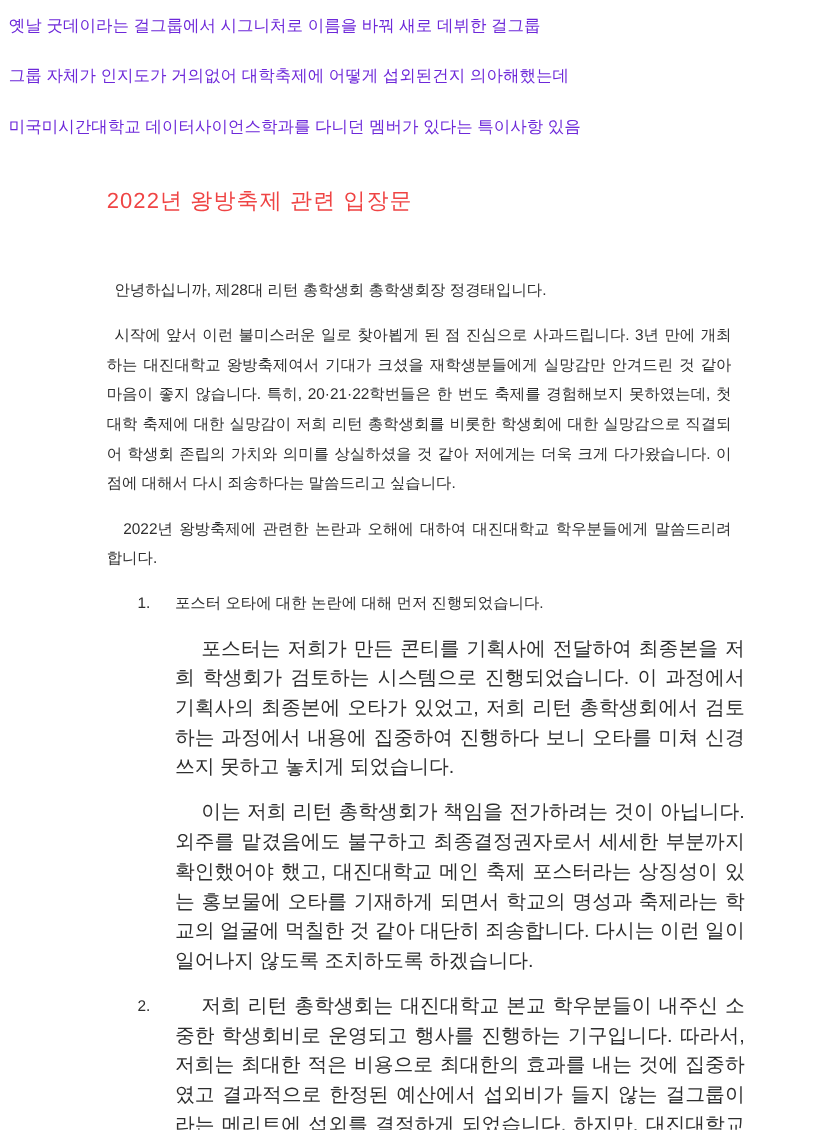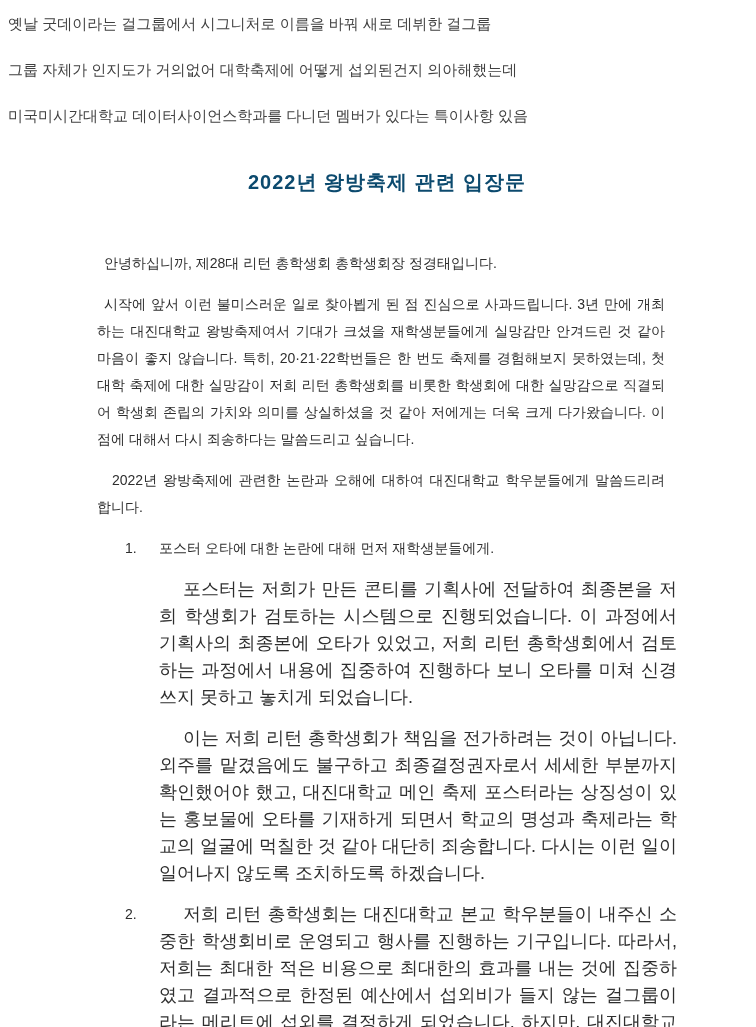--- a/index.html
+++ b/index.html
@@ -15,35 +15,34 @@
     color: #333333;
   }
   
   .top-comments {
     padding: 14px 10px 0 8px;
   }
   .comment-line {
     font-size: 15px;
     line-height: 19px;
     margin: 0 0 27px 0;
-    color: #404040;
+    color: #6d28d9;
     white-space: nowrap;
   }
   
   .doc {
     margin: 44px 79px 0 97px; 
     width: 580px;
     color: #2e2e2e;
   }
   .doc-title {
     font-size: 20px;
-    font-weight: bold;
-    text-align: center;
+    font-weight: normal;
     letter-spacing: 1px;
-    color: #0c4a6e;
+    color: #ef4444;
     margin: 0 0 54px 0;
   }
   .para {
     font-size: 14px;
     line-height: 27px;
     text-align: justify;
     word-break: break-all;
     margin: 0 12px 14px 0;
   }
   .indent-sm { text-indent: 7px; }
@@ -85,21 +84,21 @@
 
 <div class="doc">
   <h1 class="doc-title">2022년 왕방축제 관련 입장문</h1>
 
   <p class="para indent-sm">안녕하십니까, 제28대 리턴 총학생회 총학생회장 정경태입니다.</p>
   <p class="para indent-sm">시작에 앞서 이런 불미스러운 일로 찾아뵙게 된 점 진심으로 사과드립니다. 3년 만에 개최하는 대진대학교 왕방축제여서 기대가 크셨을 재학생분들에게 실망감만 안겨드린 것 같아 마음이 좋지 않습니다. 특히, 20·21·22학번들은 한 번도 축제를 경험해보지 못하였는데, 첫 대학 축제에 대한 실망감이 저희 리턴 총학생회를 비롯한 학생회에 대한 실망감으로 직결되어 학생회 존립의 가치와 의미를 상실하셨을 것 같아 저에게는 더욱 크게 다가왔습니다. 이점에 대해서 다시 죄송하다는 말씀드리고 싶습니다.</p>
   <p class="para indent-md">2022년 왕방축제에 관련한 논란과 오해에 대하여 대진대학교 학우분들에게 말씀드리려 합니다.</p>
 
   <div class="list-item">
     <span class="list-num">1.</span>
-    <p class="item-heading">포스터 오타에 대한 논란에 대해 먼저 재학생분들에게.</p>
+    <p class="item-heading">포스터 오타에 대한 논란에 대해 먼저 진행되었습니다.</p>
     <p class="sub-para">포스터는 저희가 만든 콘티를 기획사에 전달하여 최종본을 저희 학생회가 검토하는 시스템으로 진행되었습니다. 이 과정에서 기획사의 최종본에 오타가 있었고, 저희 리턴 총학생회에서 검토하는 과정에서 내용에 집중하여 진행하다 보니 오타를 미쳐 신경 쓰지 못하고 놓치게 되었습니다.</p>
     <p class="sub-para">이는 저희 리턴 총학생회가 책임을 전가하려는 것이 아닙니다. 외주를 맡겼음에도 불구하고 최종결정권자로서 세세한 부분까지 확인했어야 했고, 대진대학교 메인 축제 포스터라는 상징성이 있는 홍보물에 오타를 기재하게 되면서 학교의 명성과 축제라는 학교의 얼굴에 먹칠한 것 같아 대단히 죄송합니다. 다시는 이런 일이 일어나지 않도록 조치하도록 하겠습니다.</p>
   </div>
 
   <div class="list-item">
     <span class="list-num">2.</span>
     <p class="sub-para">저희 리턴 총학생회는 대진대학교 본교 학우분들이 내주신 소중한 학생회비로 운영되고 행사를 진행하는 기구입니다. 따라서, 저희는 최대한 적은 비용으로 최대한의 효과를 내는 것에 집중하였고 결과적으로 한정된 예산에서 섭외비가 들지 않는 걸그룹이라는 메리트에 섭외를 결정하게 되었습니다. 하지만, 대진대학교 학우분들의 입장에서는 타 가수에 비해 인지도가 높지 않은 걸그룹이 섭외되었던 과정에 대해 오해들이 양산되는 것 같아 바로잡기 위해 말씀드립니다.</p>
   </div>
 </div>
 

